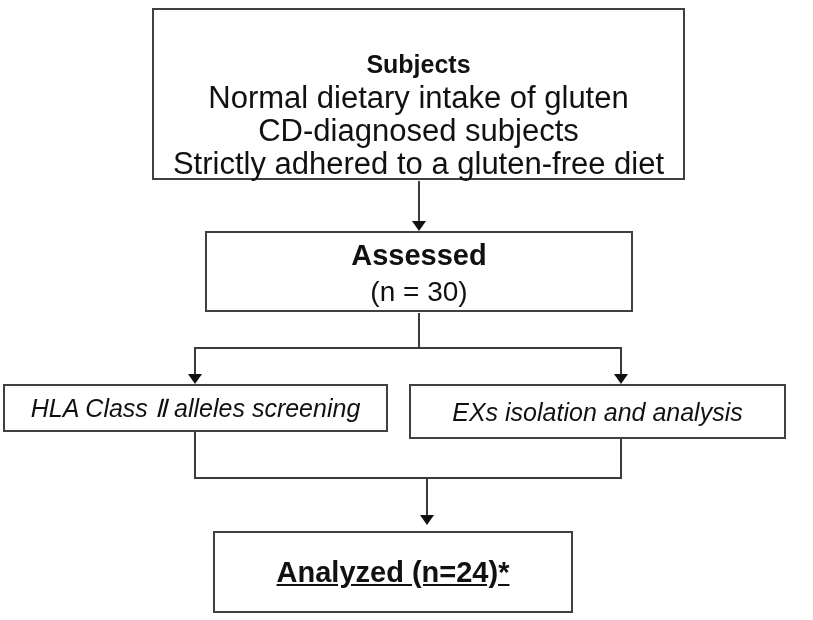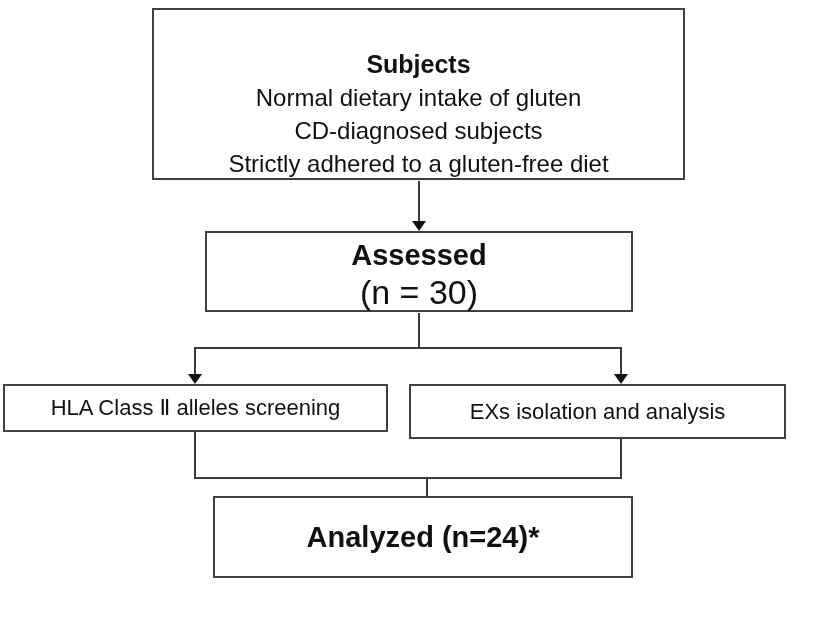--- a/index.html
+++ b/index.html
@@ -41,27 +41,27 @@
     display: flex;
     flex-direction: column;
     align-items: center;
     justify-content: center;
     text-align: center;
   }
   .box-subjects  { left: 152px; top: 8px;   width: 533px; height: 172px; }
   .box-assessed  { left: 205px; top: 231px; width: 428px; height: 81px;  }
   .box-hla       { left: 3px;   top: 384px; width: 385px; height: 48px;  }
   .box-exs       { left: 409px; top: 384px; width: 377px; height: 55px;  }
-  .box-analyzed  { left: 213px; top: 496px; width: 420px; height: 82px;  }
+  .box-analyzed  { left: 213px; top: 531px; width: 360px; height: 82px; text-decoration: underline;  }
 
   .title-sm { font-size: 25px; font-weight: bold; line-height: 34px; margin-top: 38px; }
   .title-lg { font-size: 29px; font-weight: bold; line-height: 40px; }
-  .body-line { font-size: 24px; line-height: 33px; }
-  .sub-line  { font-size: 34px; line-height: 34px; }
-  .branch-label { font-size: 22px; line-height: 30px; white-space: nowrap; }
+  .body-line { font-size: 31px; line-height: 33px; }
+  .sub-line  { font-size: 28px; line-height: 34px; }
+  .branch-label { font-size: 25px; line-height: 30px; white-space: nowrap; font-style: italic; }
   .roman-numeral { font-family: "Liberation Serif", serif; }
 </style>
 </head>
 <body>
 
 <div class="canvas">
 
   <svg class="connectors" width="813" height="620" viewBox="0 0 813 620" aria-hidden="true">
 
     <g>

